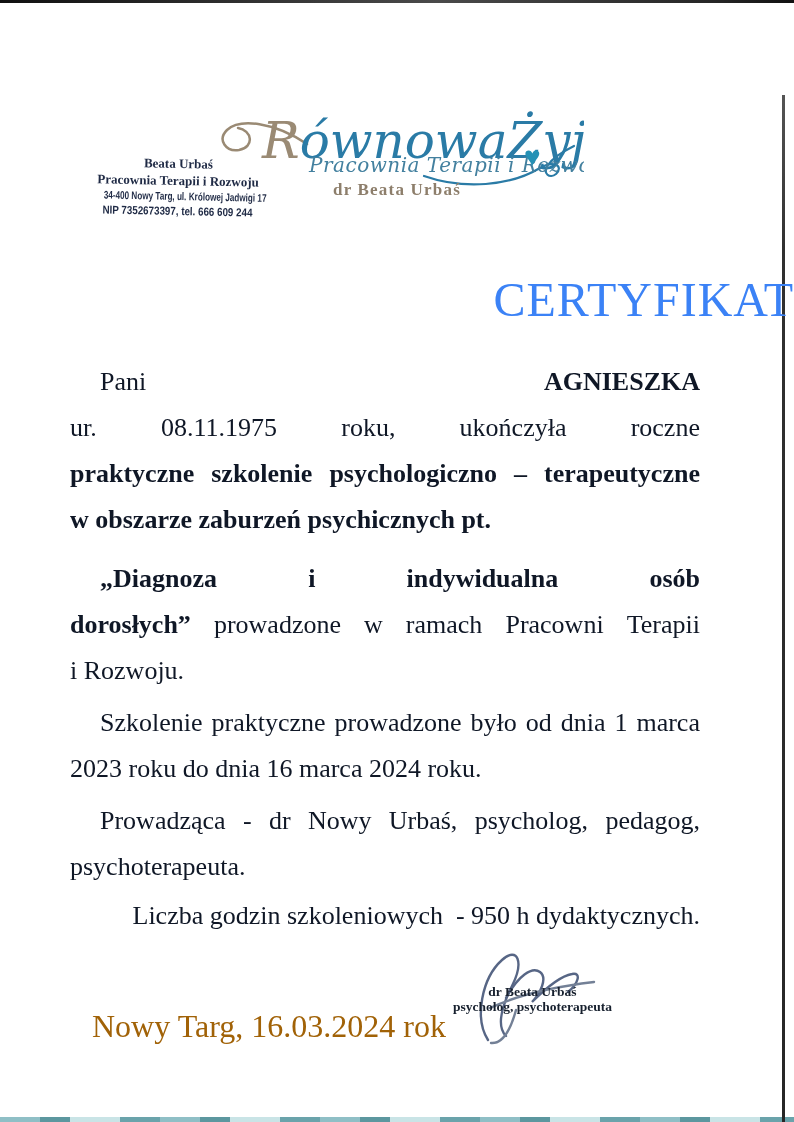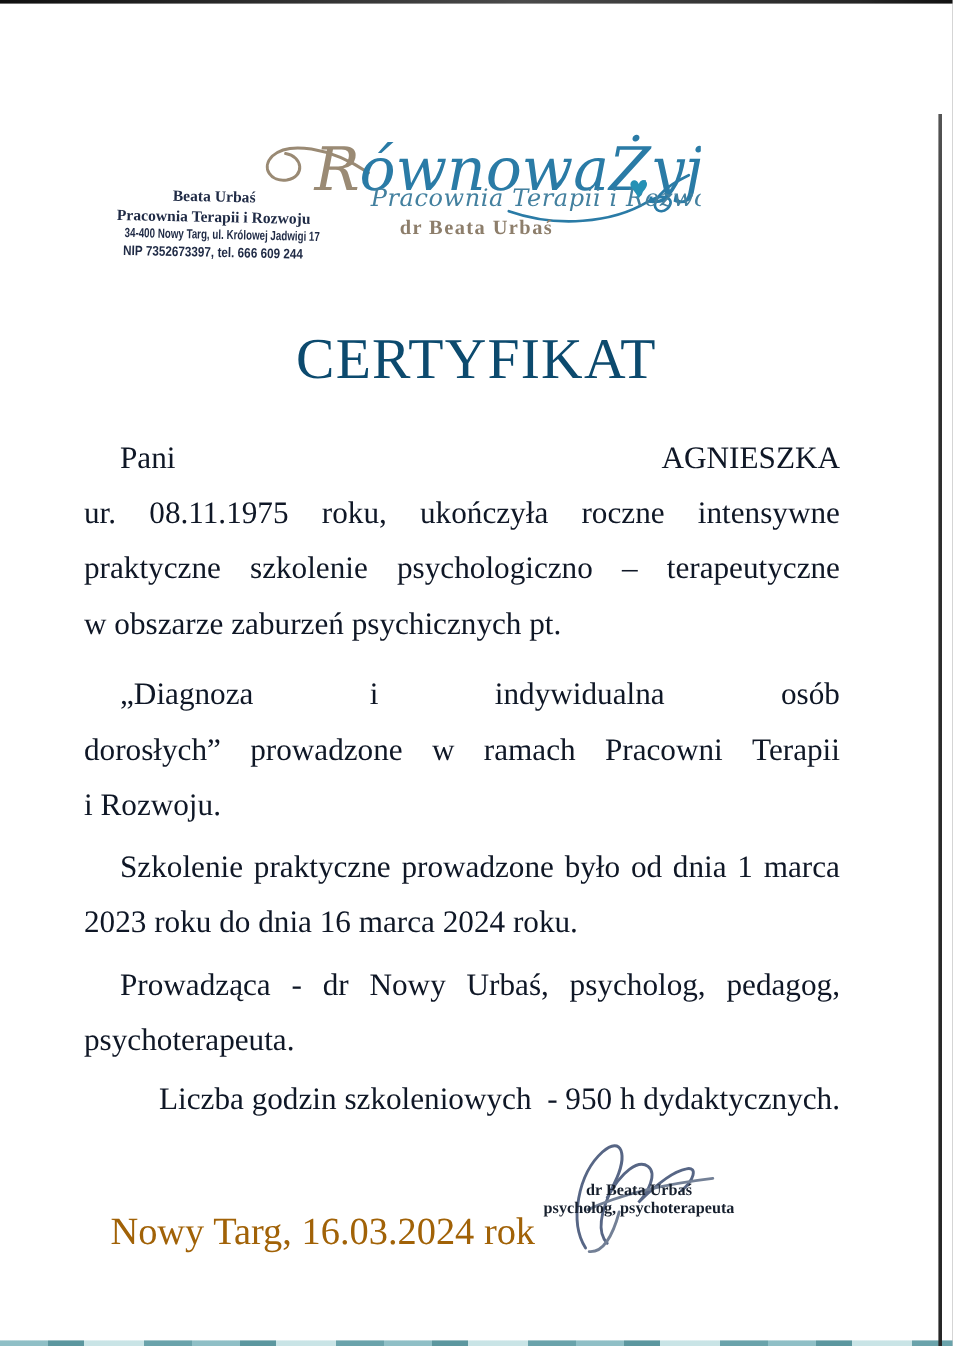--- a/index.html
+++ b/index.html
@@ -19,28 +19,28 @@
   .stamp .sl2{font-size:13px;font-weight:bold;line-height:17px;white-space:nowrap;}
   .stamp .sl3{font-family:"Liberation Sans",sans-serif;font-size:11px;font-weight:bold;line-height:15px;
               transform:scaleX(0.74);transform-origin:center;white-space:nowrap;}
   .stamp .sl4{font-family:"Liberation Sans",sans-serif;font-size:11.5px;font-weight:bold;line-height:15px;
               transform:scaleX(0.85);transform-origin:center;white-space:nowrap;}
   
   .logo-svg{position:absolute;left:212px;top:102px;}
   .logo-owner{position:absolute;left:0;top:180px;width:794px;text-align:center;
               font-size:17px;font-weight:bold;color:#8d7e6b;letter-spacing:1.2px;}
   
-  .title{position:absolute;left:0;top:272px;width:794px;text-align:center;
-         font-size:48px;color:#0c4a6e;letter-spacing:1px;}
+  .title{position:absolute;left:0;top:272px;width:794px;text-align:right;
+         font-size:48px;color:#3b82f6;letter-spacing:1px;}
   
   .body{position:absolute;left:70px;top:359px;width:630px;font-size:26px;color:#0f1726;}
   .line{height:46px;line-height:46px;white-space:nowrap;}
   .jl{display:flex;justify-content:space-between;}
   .ind{padding-left:30px;}
-  .b{font-weight:normal;}
+  .b{font-weight:bold;}
   .mt13{margin-top:13px;text-align:center;}
   .mt6{margin-top:6px;}
   .mt3{margin-top:3px;}
   .pre{white-space:pre;text-align:right;}
   
   .sig-svg{position:absolute;left:460px;top:948px;}
   .sig-block{position:absolute;left:440px;top:984px;width:185px;text-align:center;
              color:#17202e;font-size:13.5px;font-weight:bold;line-height:15px;}
   
   .dateline{position:absolute;left:92px;top:1008px;font-size:32px;color:#a16207;text-align:right;}
@@ -78,21 +78,20 @@
     <div class="line jl ind">
       <span>Pani</span>
       <span class="b">AGNIESZKA</span>
     </div>
     <div class="line jl">
         <span>ur.</span>
         <span>08.11.1975</span>
         <span>roku,</span>
         <span>ukończyła</span>
         <span>roczne</span>
-        <span>intensywne</span>
       </div>
     <div class="line jl b">
         <span>praktyczne</span>
         <span>szkolenie</span>
         <span>psychologiczno</span>
         <span>–</span>
         <span>terapeutyczne</span>
       </div>
     <div class="line b">w obszarze zaburzeń psychicznych pt.</div>
 

